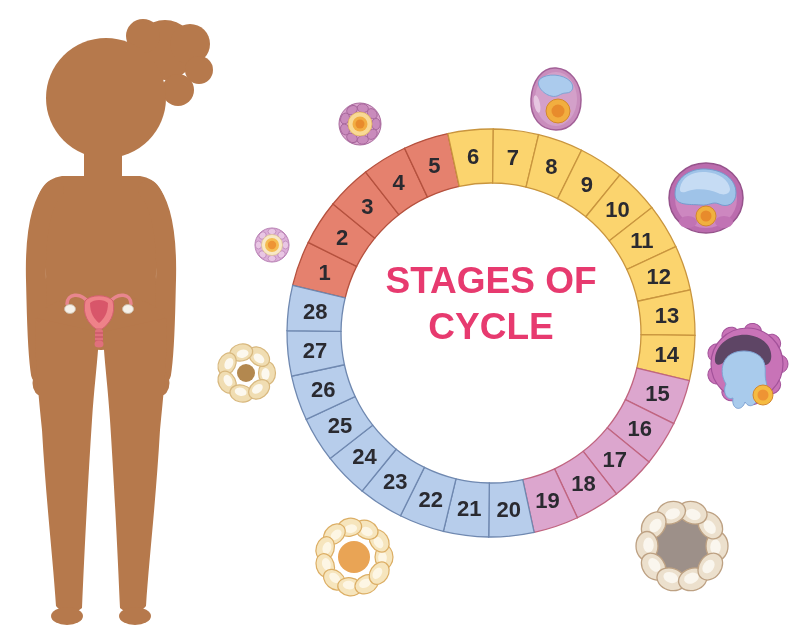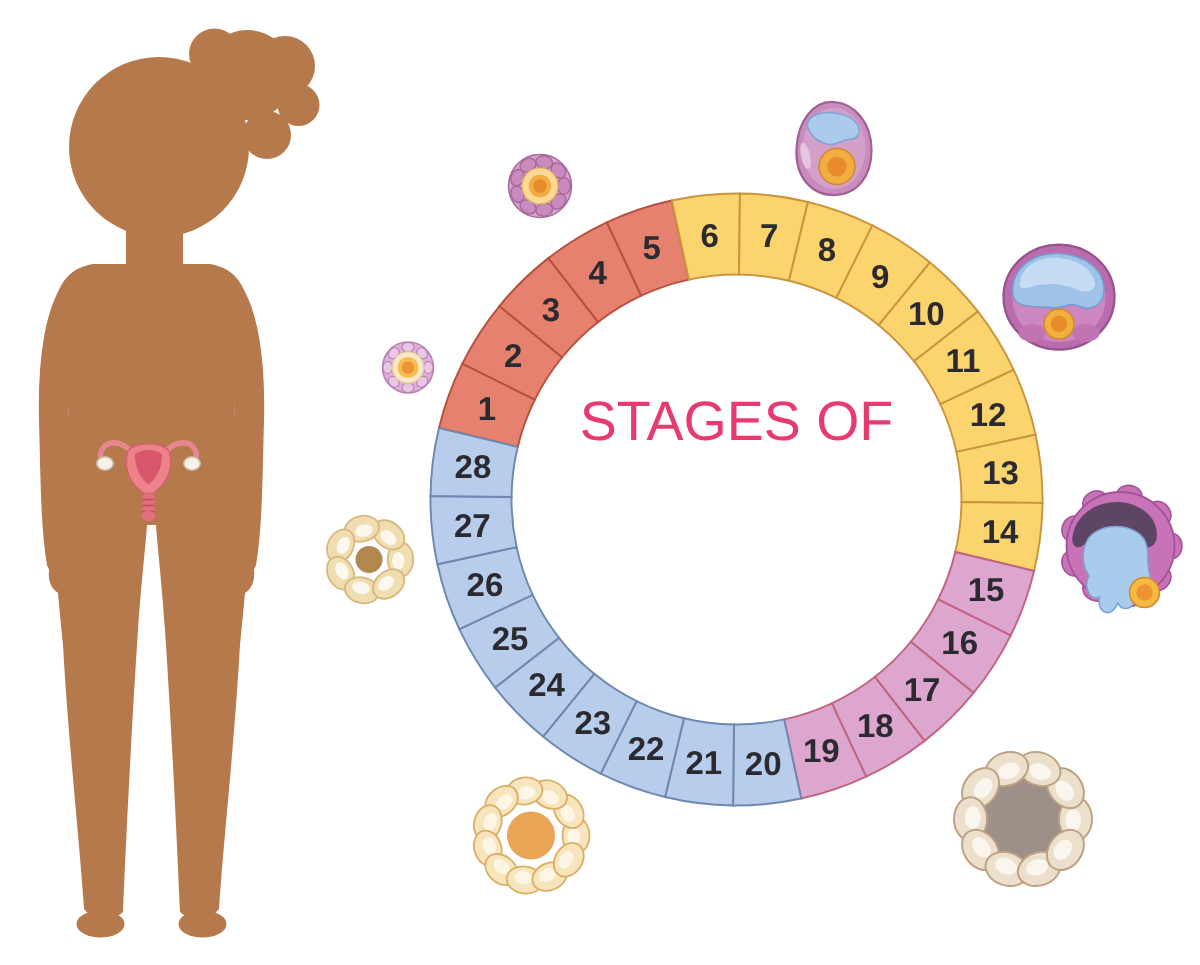--- a/index.html
+++ b/index.html
@@ -1,21 +1,21 @@
 <!DOCTYPE html>
 <html><head>
 <meta charset="utf-8">
 <style>
   html,body{margin:0;padding:0;background:#ffffff;}
   .stage{position:relative;width:800px;height:643px;background:#ffffff;overflow:hidden;
          font-family:"Liberation Sans",sans-serif;}
   .abs{position:absolute;}
   .illus{position:absolute;}
   .title{position:absolute;left:321px;top:258px;width:340px;text-align:center;
-         font-weight:400;font-size:37px;line-height:46px;letter-spacing:0px;}
+         font-weight:700;font-size:37px;line-height:46px;letter-spacing:0px;}
   .title span{display:block;white-space:nowrap;}
   svg{display:block;}
 </style>
 </head>
 <body>
 
 <div class="stage">
 
   <svg class="abs" style="left:0;top:0" width="250" height="643" viewBox="0 0 250 643">
     <g fill="#B6794C">
@@ -109,20 +109,21 @@
       <path d="M306.22,419.44 A204,204 0 0 1 291.62,376.16 L344.40,364.74 A150,150 0 0 0 355.13,396.56 Z" fill="#B7CDEB" stroke="#6F88B0" stroke-width="1.3"></path>
       <text x="323.3" y="389.6" text-anchor="middle" dominant-baseline="central" fill="#2A2A30" font-size="22" font-weight="600" font-family="&quot;Liberation Sans&quot;, sans-serif">26</text>
       <path d="M291.62,376.16 A204,204 0 0 1 287.01,330.71 L341.01,331.32 A150,150 0 0 0 344.40,364.74 Z" fill="#B7CDEB" stroke="#6F88B0" stroke-width="1.3"></path>
       <text x="314.9" y="350.8" text-anchor="middle" dominant-baseline="central" fill="#2A2A30" font-size="22" font-weight="600" font-family="&quot;Liberation Sans&quot;, sans-serif">27</text>
       <path d="M287.01,330.71 A204,204 0 0 1 292.64,285.38 L345.14,297.98 A150,150 0 0 0 341.01,331.32 Z" fill="#B7CDEB" stroke="#6F88B0" stroke-width="1.3"></path>
       <text x="315.3" y="311.2" text-anchor="middle" dominant-baseline="central" fill="#2A2A30" font-size="22" font-weight="600" font-family="&quot;Liberation Sans&quot;, sans-serif">28</text>
     </svg>
 
   <div class="title" style="color: rgb(231, 58, 111);">
     <span>STAGES OF</span>
+    <span>CYCLE</span>
   </div>
 
   <svg class="illus" style="left:254px;top:227px" width="36" height="36" viewBox="0 0 36 36">
     <circle cx="18" cy="18" r="17" fill="#DCAED8" stroke="#B77FB3" stroke-width="1"></circle>
     <g id="se-bumps">
         <ellipse cx="31.5" cy="18.0" rx="4" ry="3.2" fill="#E9C6E4" stroke="#B77FB3" stroke-width="0.7" transform="rotate(-90.0 31.5 18.0)"></ellipse>
         <ellipse cx="27.5" cy="8.5" rx="4" ry="3.2" fill="#E9C6E4" stroke="#B77FB3" stroke-width="0.7" transform="rotate(-135.0 27.5 8.5)"></ellipse>
         <ellipse cx="18.0" cy="4.5" rx="4" ry="3.2" fill="#E9C6E4" stroke="#B77FB3" stroke-width="0.7" transform="rotate(-180.0 18.0 4.5)"></ellipse>
         <ellipse cx="8.5" cy="8.5" rx="4" ry="3.2" fill="#E9C6E4" stroke="#B77FB3" stroke-width="0.7" transform="rotate(135.0 8.5 8.5)"></ellipse>
         <ellipse cx="4.5" cy="18.0" rx="4" ry="3.2" fill="#E9C6E4" stroke="#B77FB3" stroke-width="0.7" transform="rotate(90.0 4.5 18.0)"></ellipse>

